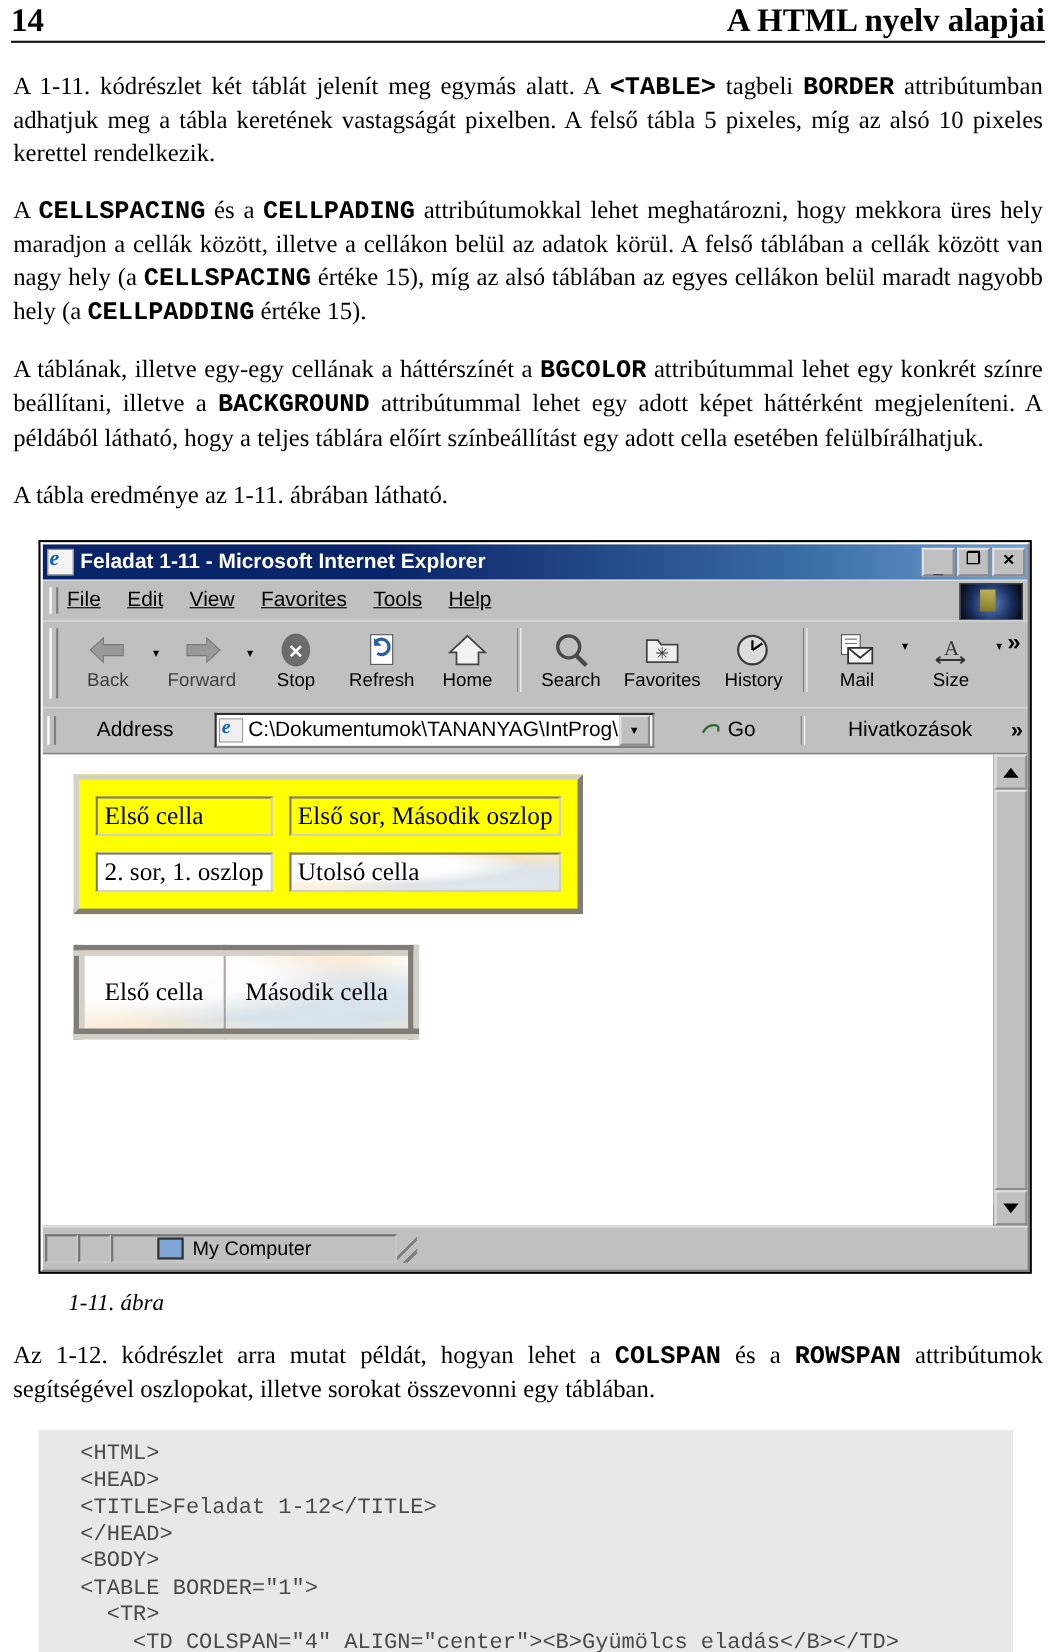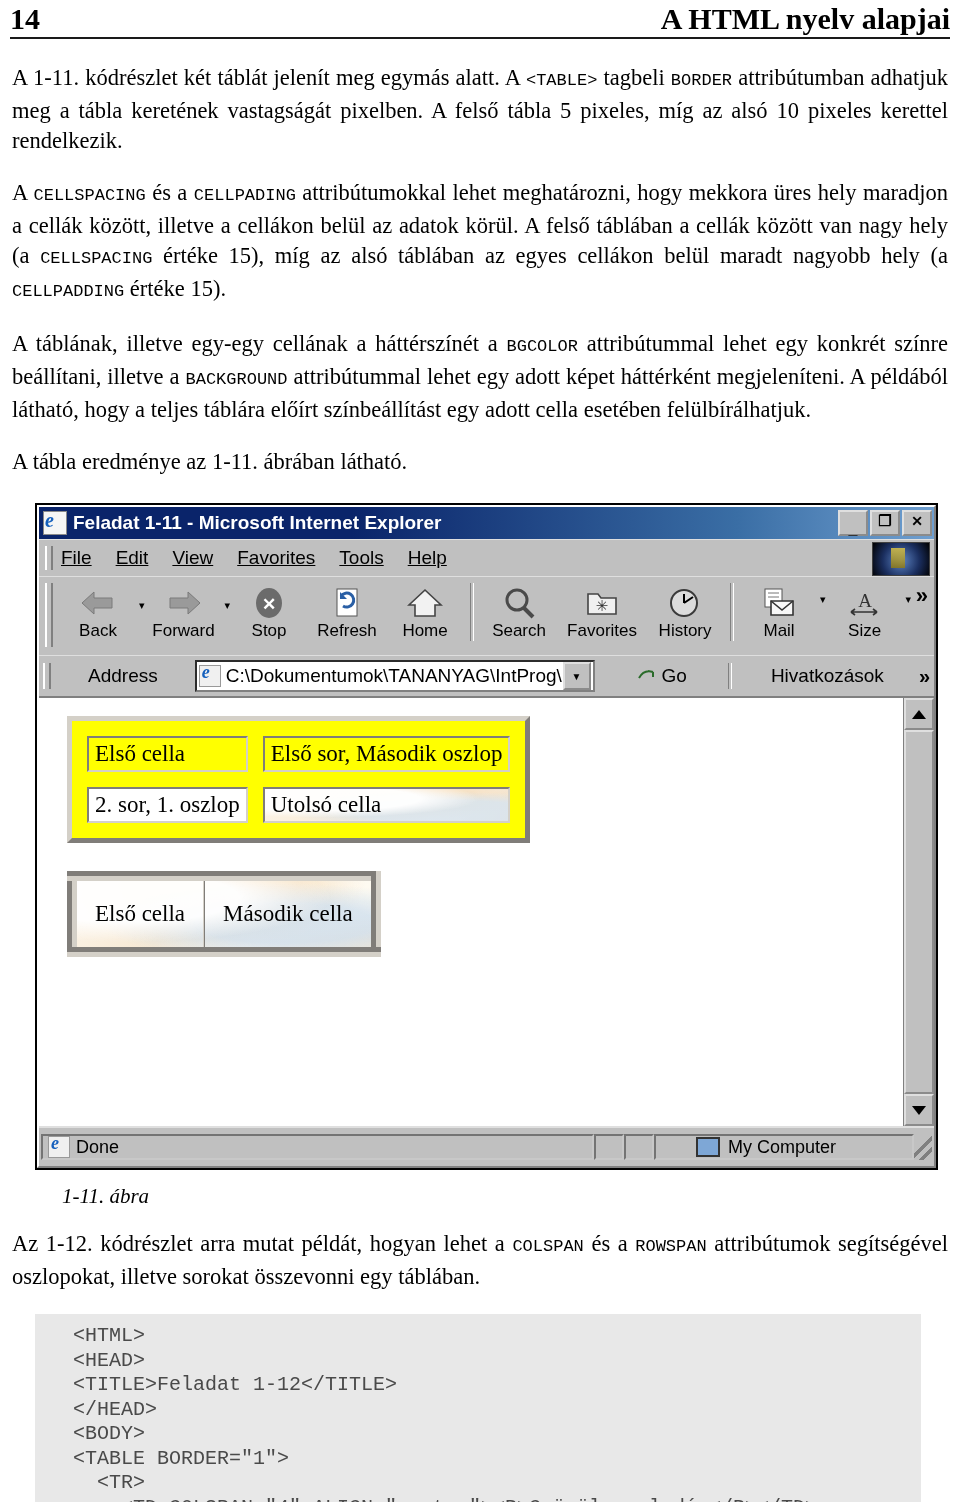--- a/index.html
+++ b/index.html
@@ -25,21 +25,21 @@
     font-size:22.5px;
     line-height:30px;
     text-align:justify;
     margin:0 4px;
     hyphens:none;
   }
   .para.p1{ margin-top:24px; }
   .para.p2{ margin-top:22px; }
   .para.p3{ margin-top:22px; }
   .para.p4{ margin-top:22px; }
-  .mono{ font-family:"Liberation Mono", monospace; font-size:17px; letter-spacing:0px; }
+  .mono{ font-family:"Liberation Mono", monospace; font-size:23px; letter-spacing:0px;font-weight:bold; }
 
   
   .figwrap{ margin-top:26px; padding-left:27px; }
   .ie{
     width:903px; box-sizing:border-box;
     border:2px solid #000;
     background:#c0c0c0;
     font-family:"Liberation Sans", sans-serif;
     position:relative;
   }
@@ -92,21 +92,21 @@
     height:78px; background:#c0c0c0; display:flex; align-items:flex-start;
     border-top:1px solid #dfdfdf; position:relative; padding-left:4px;
   }
   .tb-grip{ width:4px;height:64px;border-left:2px solid #fff;border-right:2px solid #808080;
             margin:6px 6px 0 2px; flex:none;}
   .tbtn{ width:78px; display:flex; flex-direction:column; align-items:center;
          padding-top:6px; flex:none; }
   .tbtn.wide{ width:88px; }
   .tbtn .ico{ height:40px; display:flex; align-items:center; justify-content:center; }
   .tbtn .lbl{ font-size:17px; color:#000; margin-top:-2px; white-space:nowrap;}
-  .tbtn.disabled .lbl{ color:#000000; }
+  .tbtn.disabled .lbl{ color:#404040; }
   .tb-sep{ width:2px;height:58px;border-left:1px solid #808080;border-right:1px solid #fff;
            margin:6px 6px 0 6px; flex:none;}
   .chev{ position:absolute; right:6px; top:6px; font-size:22px; font-weight:bold; color:#000; }
   .caret{ font-size:11px; color:#000; margin-left:2px; }
 
   .addressbar{
     height:40px; background:#c0c0c0; display:flex; align-items:center;
     border-top:1px solid #dfdfdf; padding-left:4px; position:relative;gap:31px;
   }
   .ab-grip{ width:4px;height:26px;border-left:2px solid #fff;border-right:2px solid #808080;
@@ -441,24 +441,20 @@
               </div>
             <div class="sb-thumb"></div>
             <div class="sb-track"></div>
             <div class="sb-btn">
                 <div class="tri-dn"></div>
               </div>
           </div>
         </div>
 
         <div class="statusbar">
-          <div class="sb-pane sb-main">
-            <div class="sb-ico"></div>
-            <div class="sb-txt">Done</div>
-          </div>
           <div class="sb-pane sb-small"></div>
           <div class="sb-pane sb-small"></div>
           <div class="sb-pane sb-zone">
             <div class="pc-ico"></div>
             <div class="sb-txt">My Computer</div>
           </div>
           <div class="grip-corner"></div>
         </div>
 
       </div>

